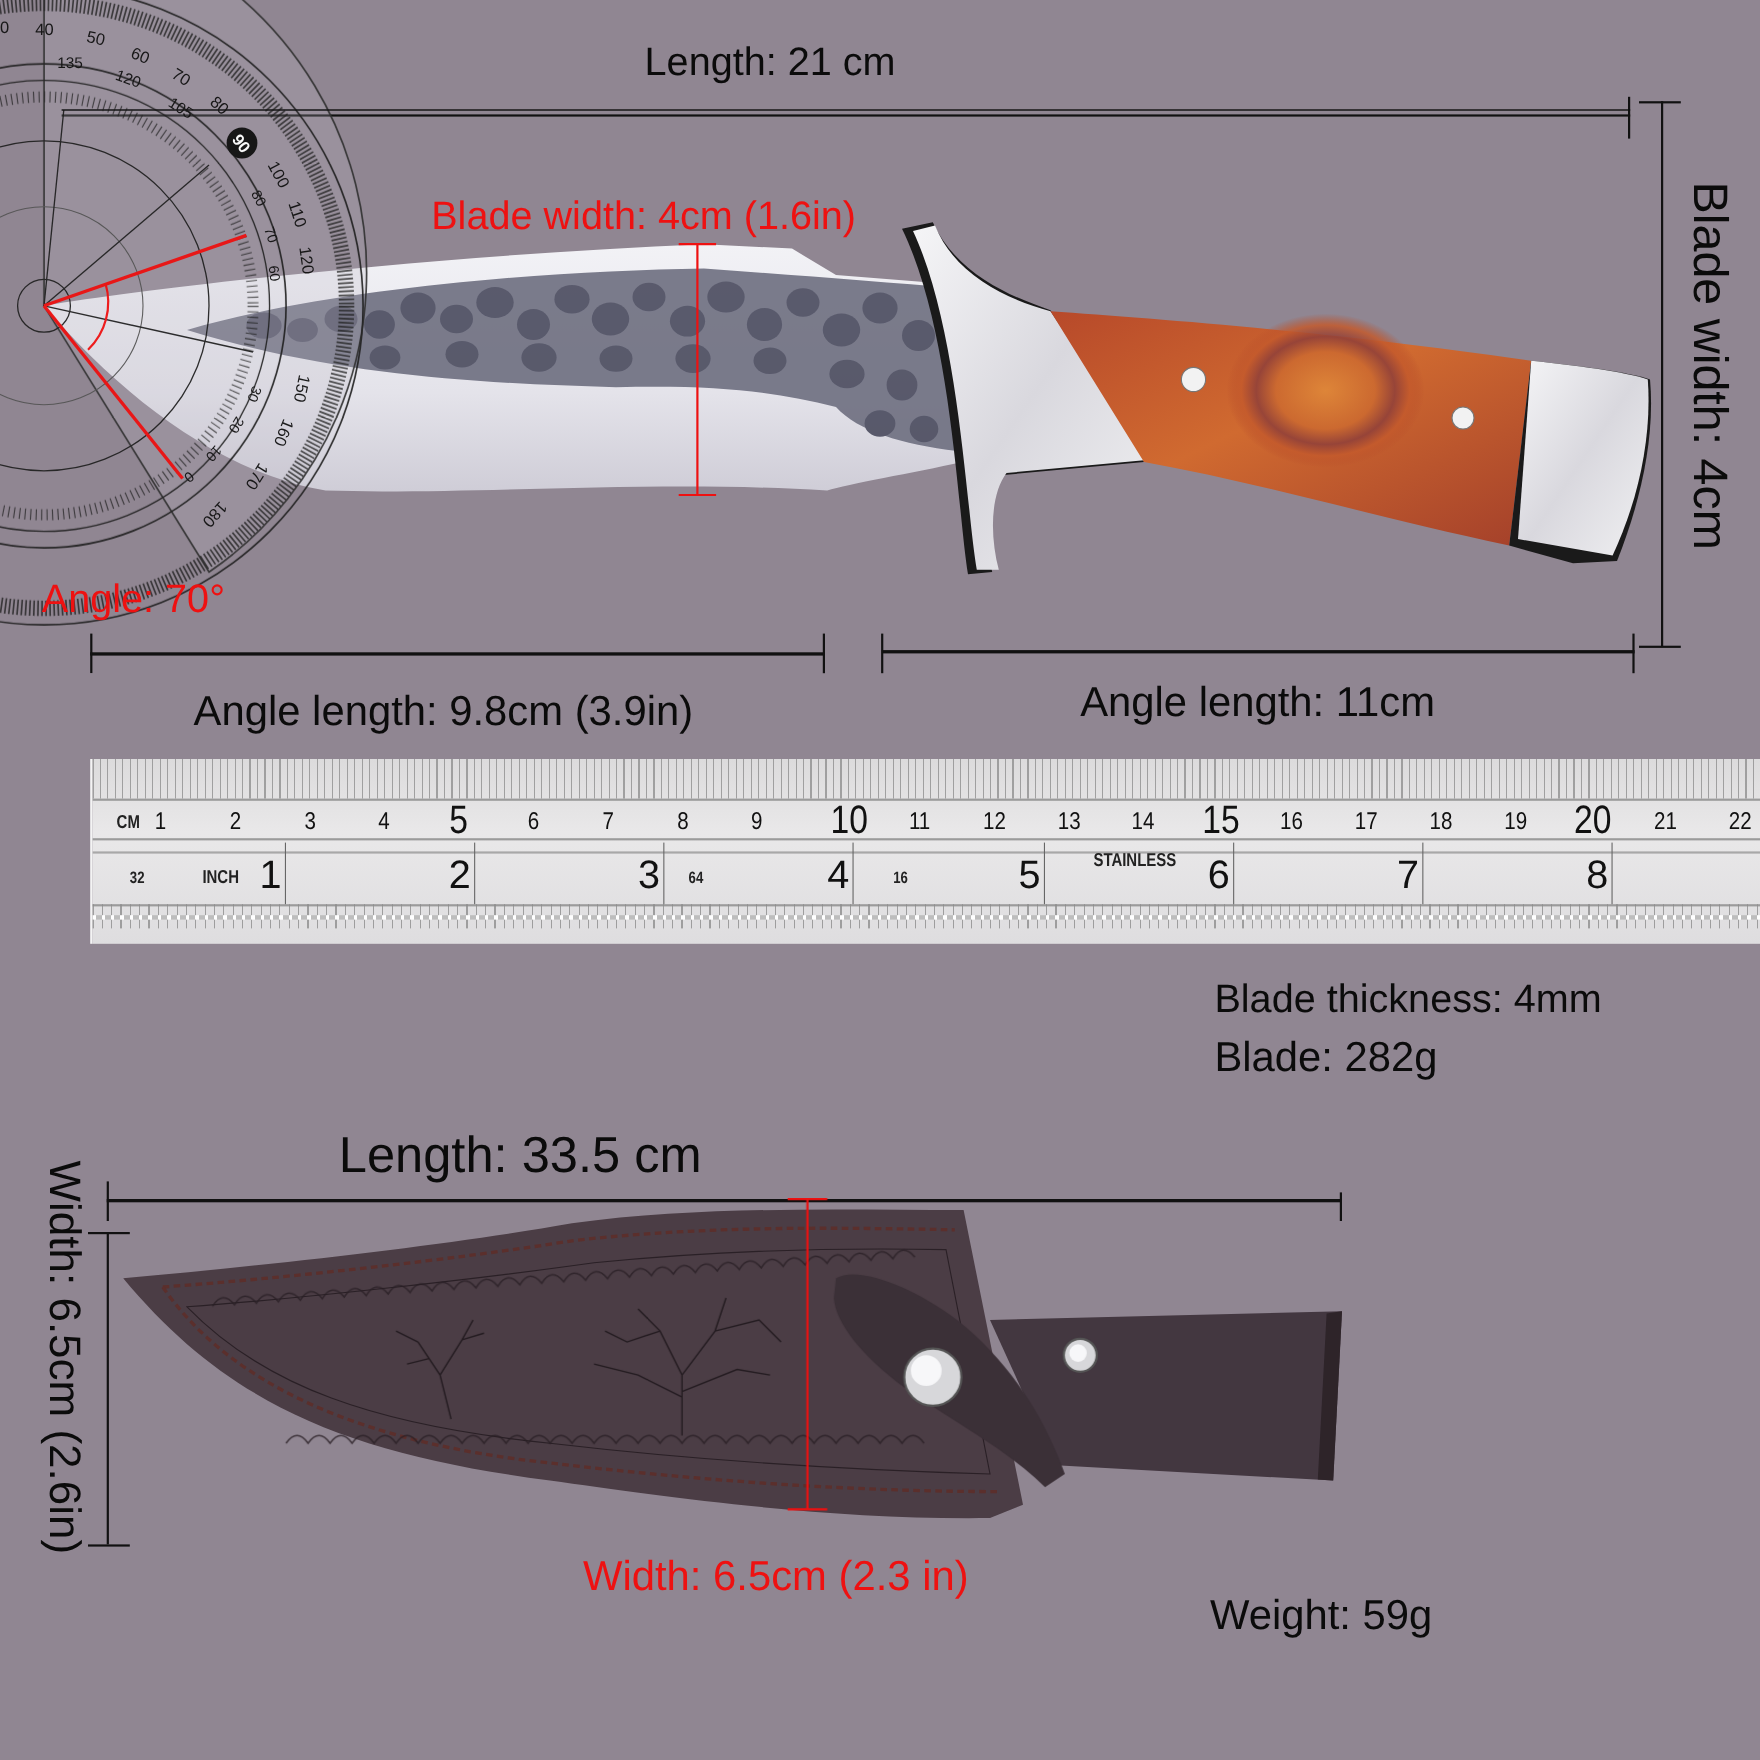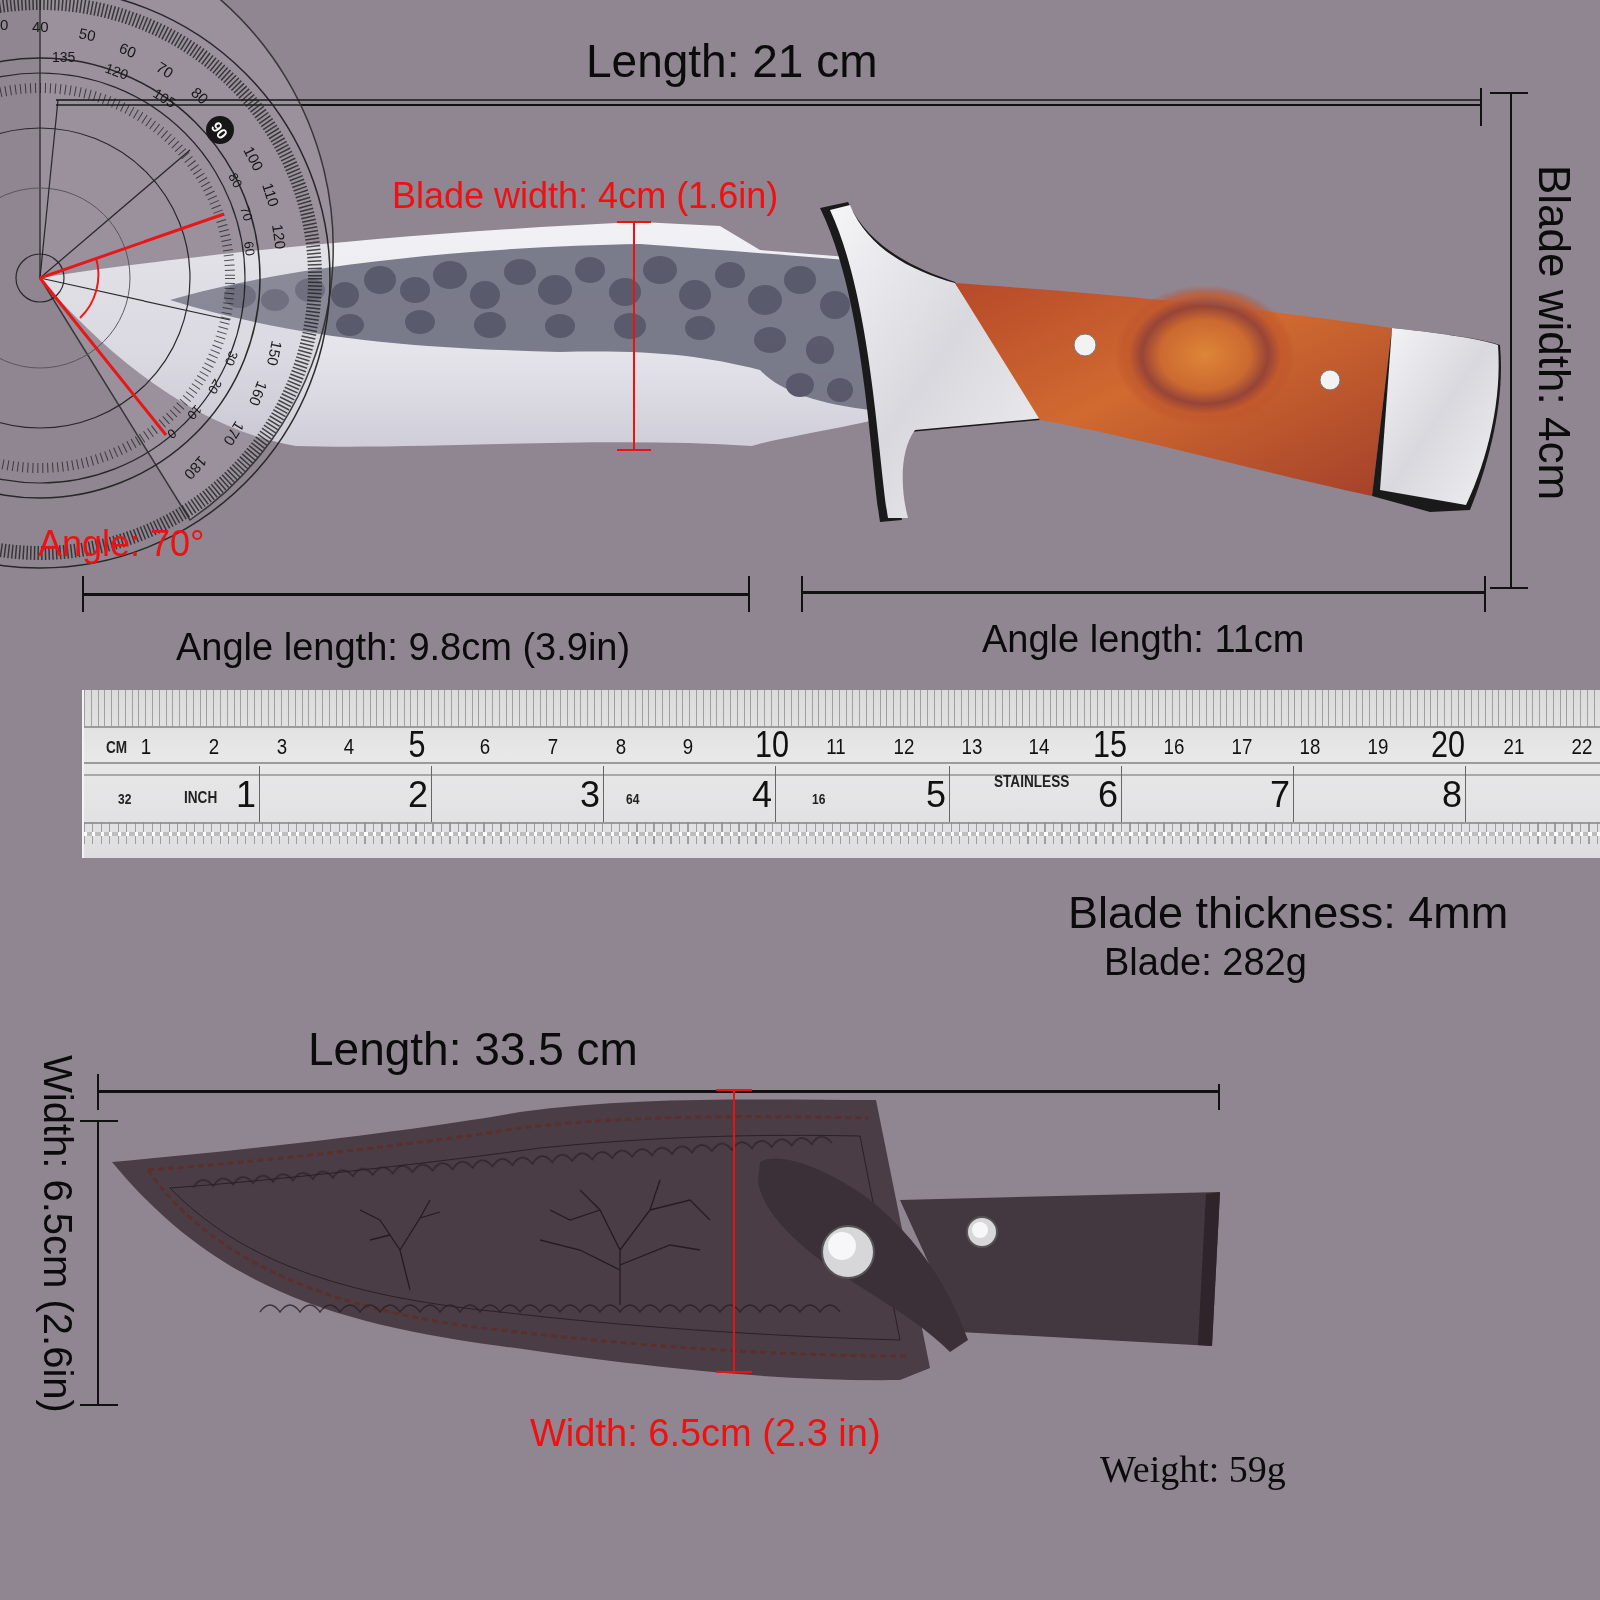--- a/index.html
+++ b/index.html
@@ -50,21 +50,21 @@
     .ruler .in-tick { position: absolute; top: 76px; width: 1px; height: 56px; background: #666; }
 
     
     .leather { fill: #4b3d45; }
   </style>
 </head>
 <body>
 
 <div>
 
-  <div class="label black" style="left:586px; top:38px; font-size:46px;">Length: 21 cm</div>
+  <div class="label black" style="left:586px; top:38px; font-size:36px;">Length: 21 cm</div>
   <div class="hline" style="left:56px; top:104px; width:1426px; height:2px;"></div>
   <div class="vline" style="left:1480px; top:88px; width:2px; height:38px;"></div>
 
   <div class="vline" style="left:1510px; top:92px; width:2px; height:496px;"></div>
   <div class="hline" style="left:1490px; top:92px; width:38px; height:2px;"></div>
   <div class="hline" style="left:1490px; top:587px; width:38px; height:2px;"></div>
   <div class="vert-text black" style="left:1576px; top:165px; font-size:44px;">Blade width: 4cm</div>
 
   <svg width="1600" height="600" style="left:0; top:0;">
     <defs>
@@ -255,21 +255,21 @@
   <div class="in-tick" style="left:175px;"></div>
   <div class="in-tick" style="left:347px;"></div>
   <div class="in-tick" style="left:519px;"></div>
   <div class="in-tick" style="left:691px;"></div>
   <div class="in-tick" style="left:865px;"></div>
   <div class="in-tick" style="left:1037px;"></div>
   <div class="in-tick" style="left:1209px;"></div>
   <div class="in-tick" style="left:1381px;"></div>
 </div>
 
-<div class="label black" style="left:1068px; top:890px; font-size:45px;">Blade thickness: 4mm</div>
+<div class="label black" style="left:1104px; top:890px; font-size:36px;">Blade thickness: 4mm</div>
 <div class="label black" style="left:1104px; top:943px; font-size:38px;">Blade: 282g</div>
 
 <div>
   <div class="label black" style="left:308px; top:1026px; font-size:46px;">Length: 33.5 cm</div>
   <div class="hline" style="left:97px; top:1090px; width:1122px; height:3px;"></div>
   <div class="vline" style="left:97px; top:1074px; width:2px; height:36px;"></div>
   <div class="vline" style="left:1218px; top:1084px; width:2px; height:26px;"></div>
 
   <div class="vline" style="left:97px; top:1120px; width:2px; height:284px;"></div>
   <div class="hline" style="left:80px; top:1120px; width:38px; height:2px;"></div>
@@ -302,14 +302,14 @@
     <circle cx="842" cy="146" r="14" fill="#f7f7f9"></circle>
     <circle cx="982" cy="132" r="15" fill="#d7d7da" stroke="#555" stroke-width="2"></circle>
     <circle cx="980" cy="130" r="8" fill="#f7f7f9"></circle>
 
     <line x1="734" y1="-10" x2="734" y2="272" stroke="#ee1111" stroke-width="2"></line>
     <line x1="716" y1="-10" x2="752" y2="-10" stroke="#ee1111" stroke-width="2"></line>
     <line x1="716" y1="272" x2="752" y2="272" stroke="#ee1111" stroke-width="2"></line>
   </svg>
 
   <div class="label red" style="left:530px; top:1414px; font-size:38px;">Width: 6.5cm (2.3 in)</div>
-  <div class="label black" style="left:1100px; top:1450px; font-size:38px;font-family:Liberation Serif, serif;">Weight: 59g</div>
+  <div class="label black" style="left:1100px; top:1450px; font-size:38px;">Weight: 59g</div>
 </div>
 
 </body></html>

